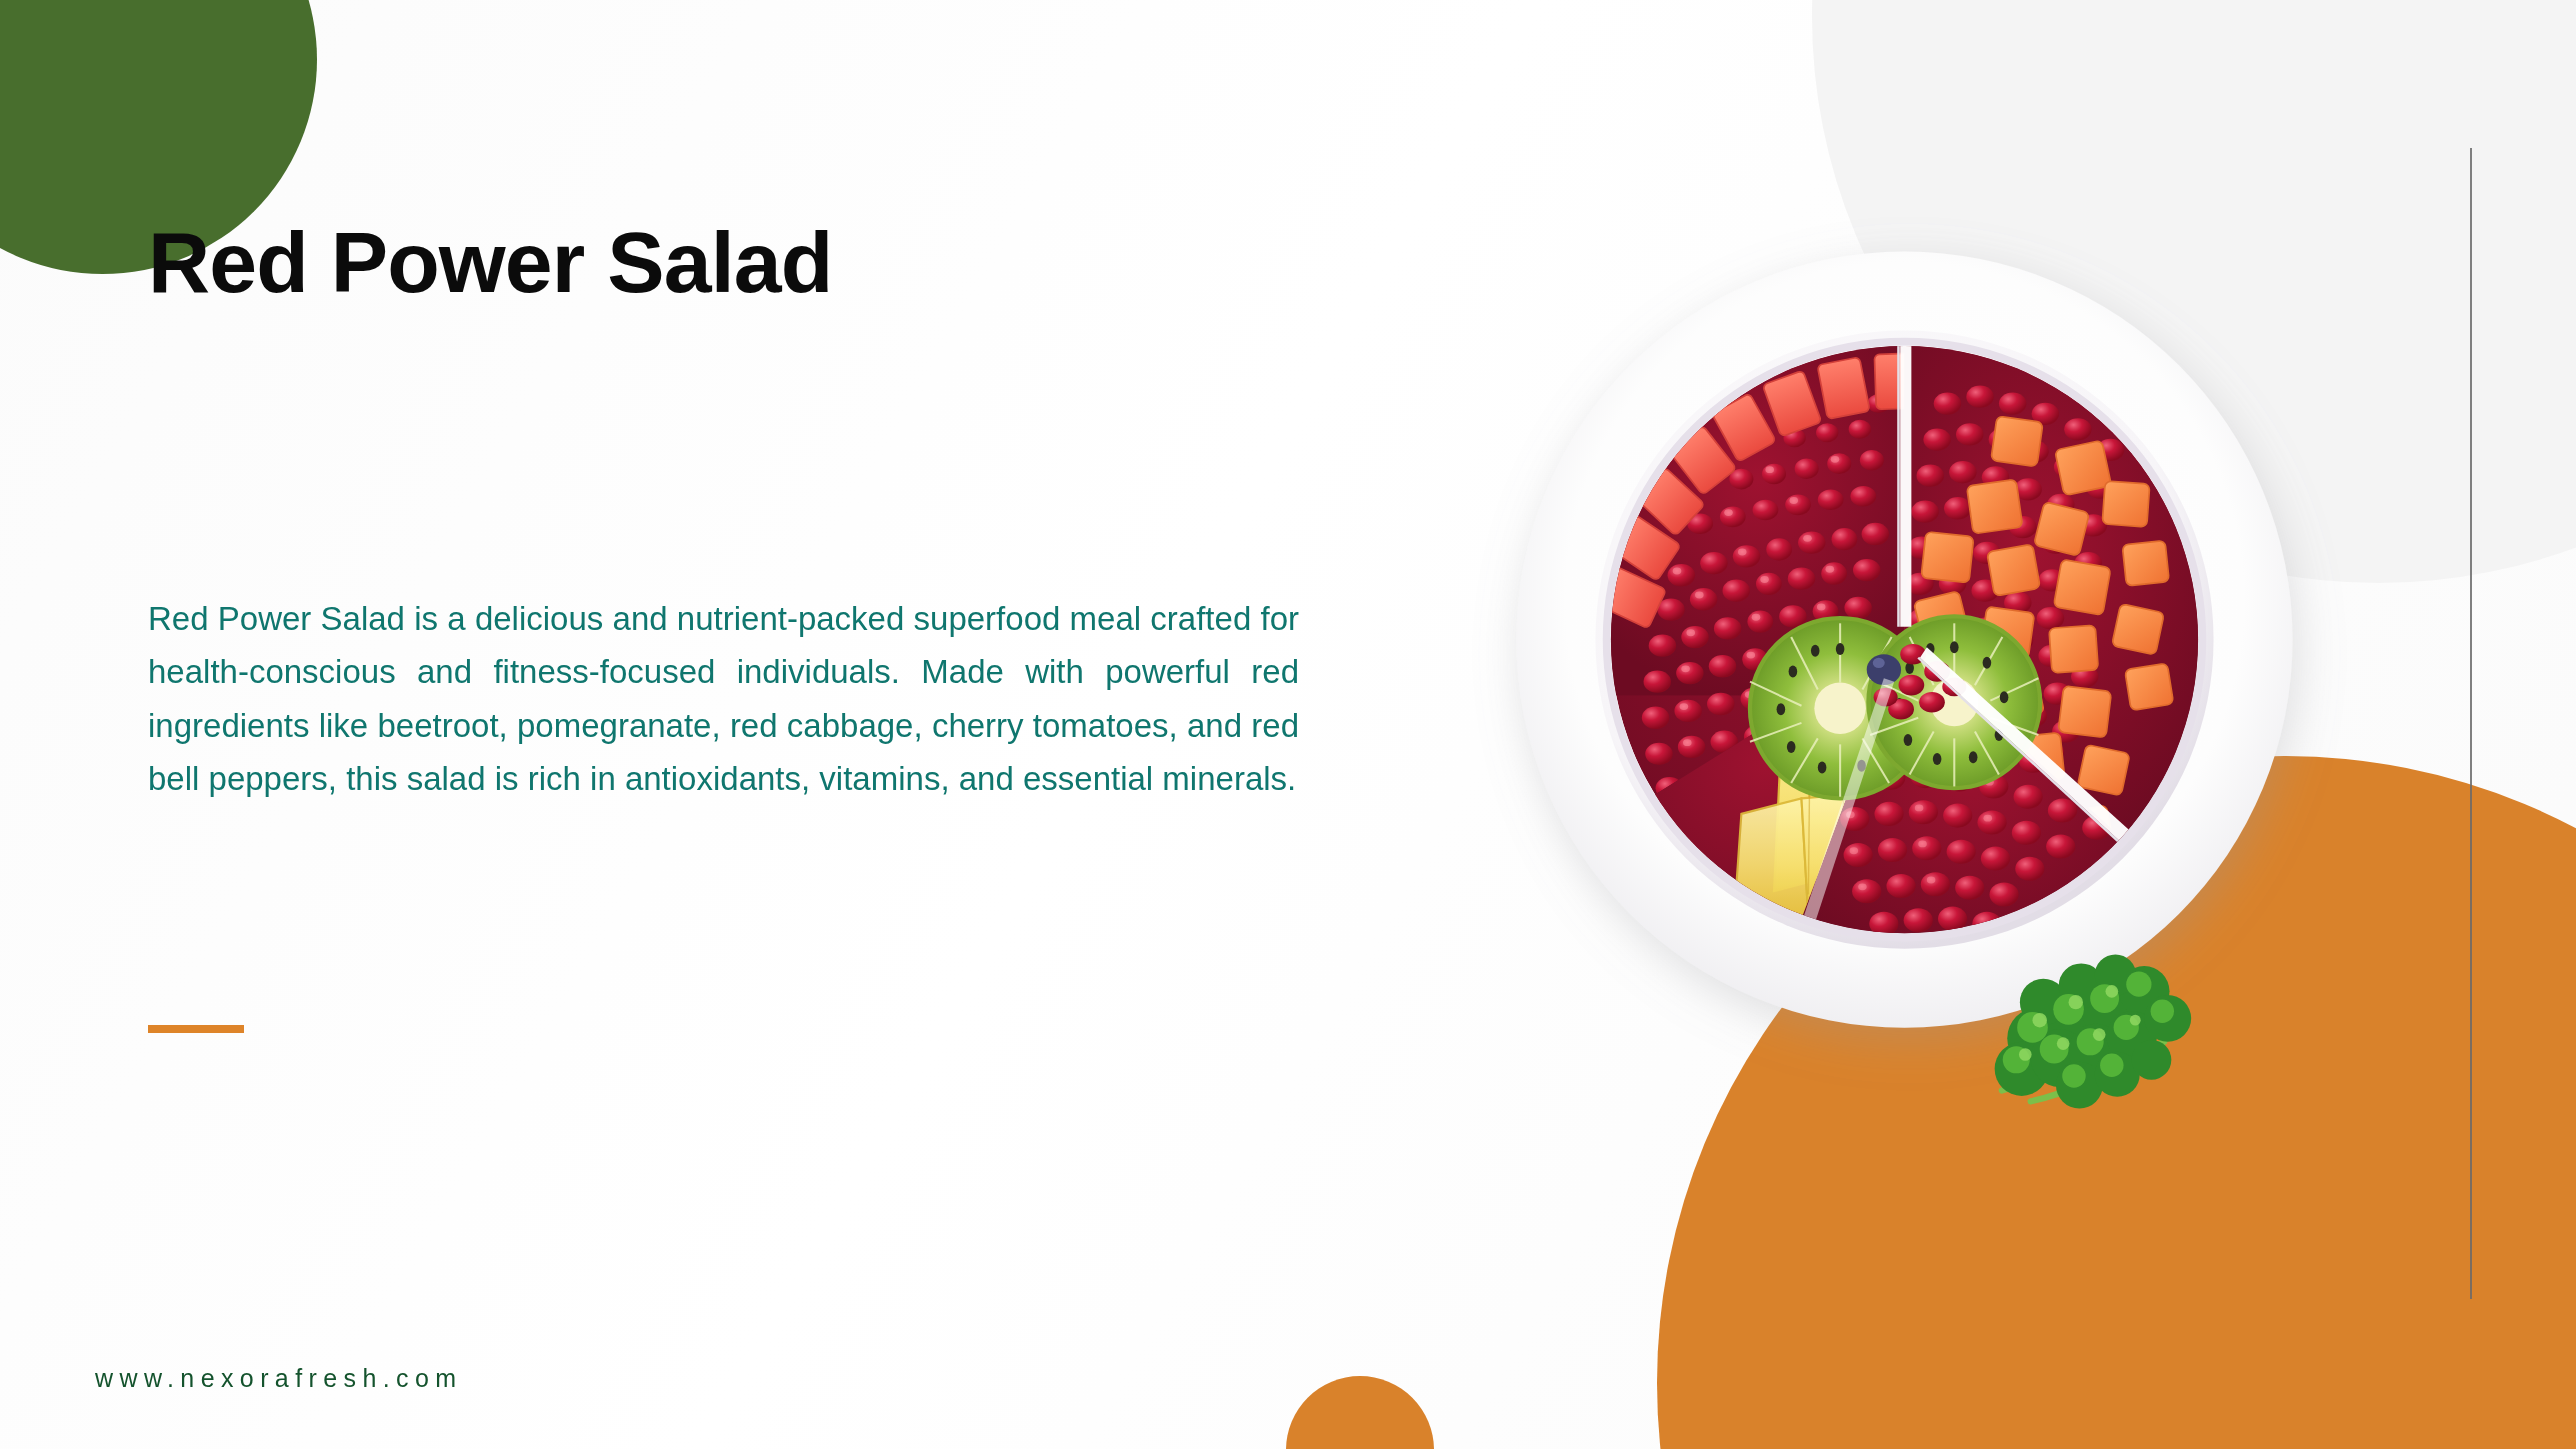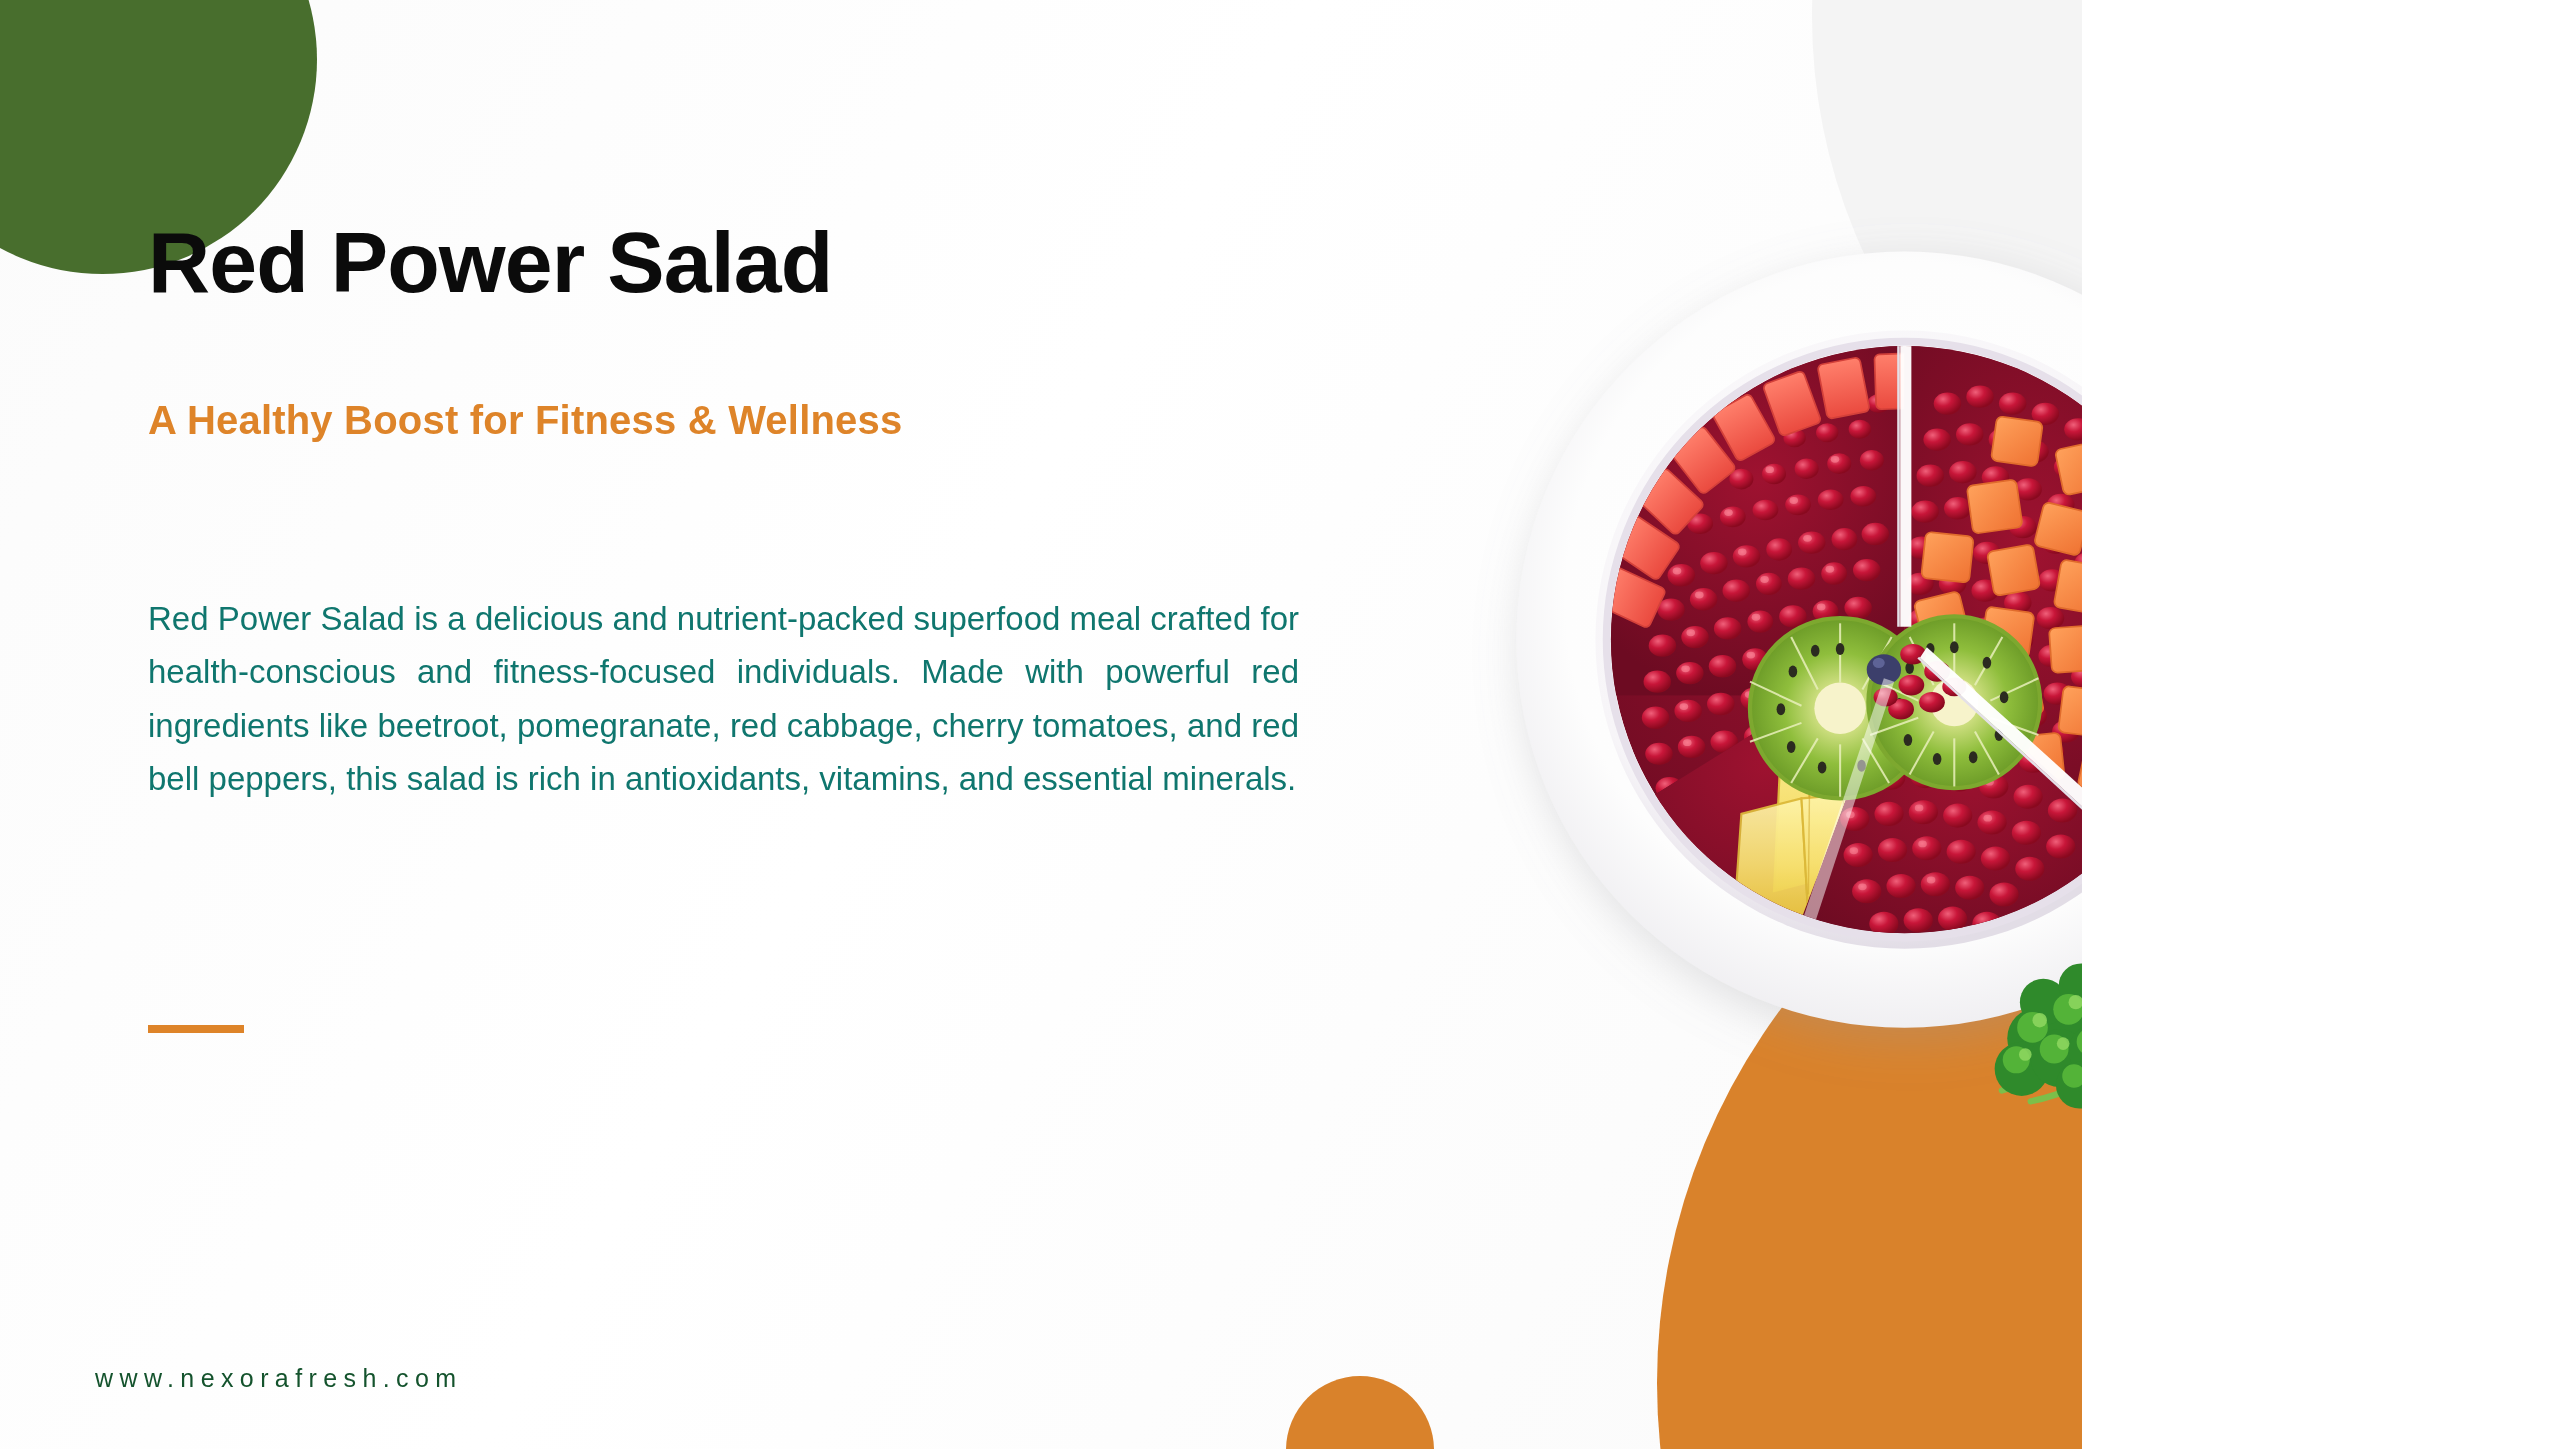--- a/index.html
+++ b/index.html
@@ -5,21 +5,21 @@
 <style>
   html,body{margin:0;padding:0;}
   body{
     width:2576px;height:1449px;
     background:#ffffff;
     font-family:"Liberation Sans", sans-serif;
     overflow:hidden;
   }
   .poster{
     position:relative;
-    width:2082px;height:1449px;
+    width:2576px;height:1449px;
     background:#fdfdfd;
     overflow:hidden;
   }
 
   
   .bg-soft{
     position:absolute;inset:0;
     background:linear-gradient(120deg,#fbfbfb 0%,#ffffff 45%,#fafafa 100%);
   }
   .shape-green-circle{
@@ -601,20 +601,19 @@
           <circle cx="-24" cy="32" r="7"></circle>
             <circle cx="16" cy="22" r="7"></circle>
           <circle cx="56" cy="6" r="6"></circle>
         </g>
       </g>
     </svg>
   </div>
 
   <div class="content">
     <h1 class="title">Red Power Salad</h1>
-    <h2 class="subtitle">A Healthy Boost for Fitness &amp; Wellness</h2>
     <p class="body-copy">Red Power Salad is a delicious and nutrient-packed superfood meal crafted for health-conscious and fitness-focused individuals. Made with powerful red ingredients like beetroot, pomegranate, red cabbage, cherry tomatoes, and red bell peppers, this salad is rich in antioxidants, vitamins, and essential minerals.</p>
     <div class="rule-dash"></div>
     <p class="site-url">www.nexorafresh.com</p>
   </div>
 
 </div>
 
 
 </body></html>

